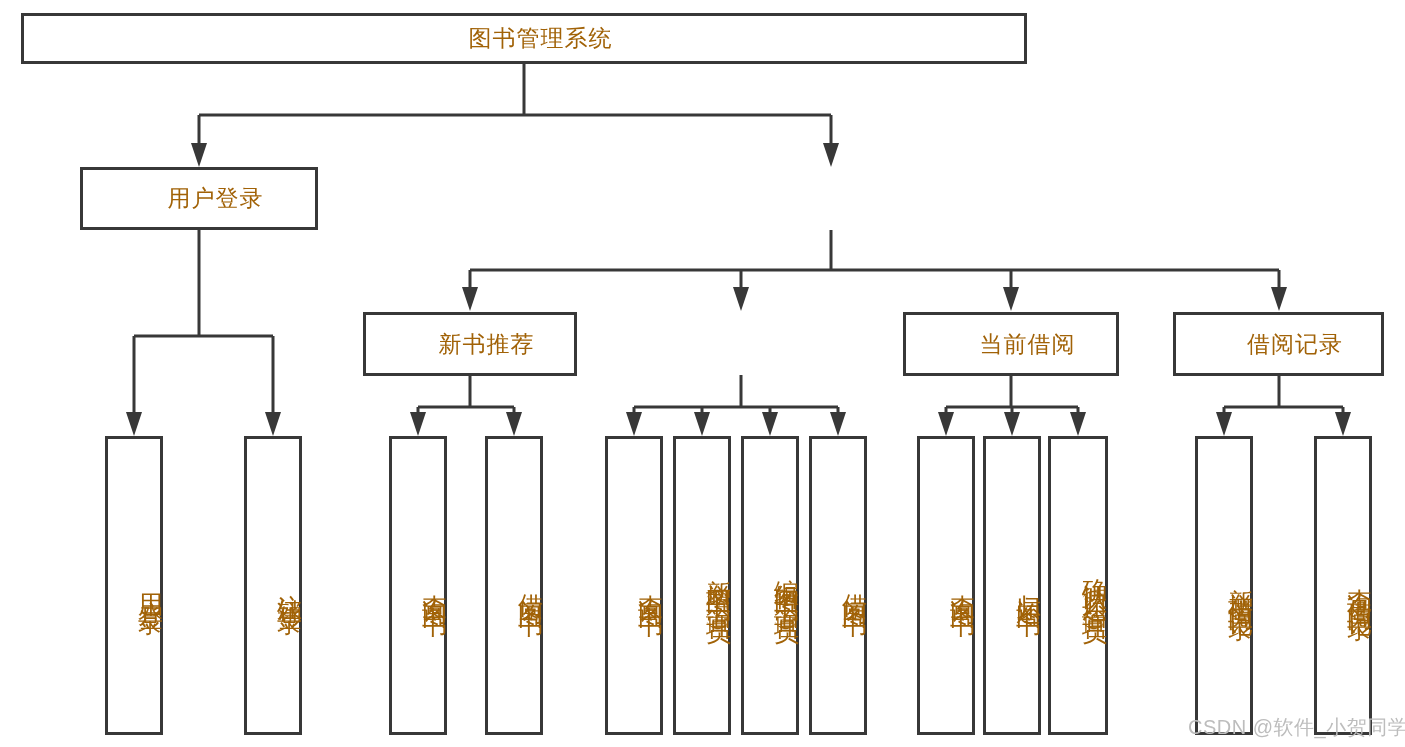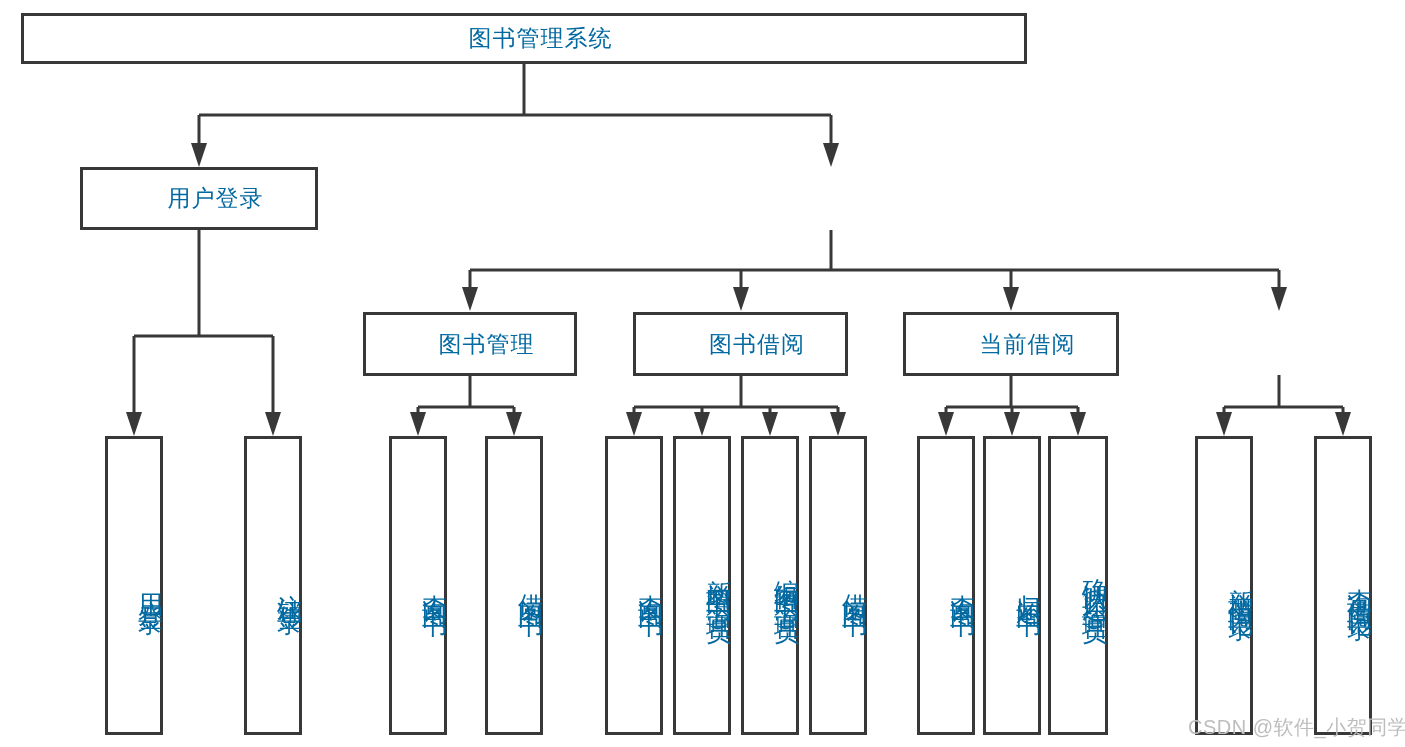--- a/index.html
+++ b/index.html
@@ -3,21 +3,21 @@
 <meta charset="utf-8">
 <style>
   html,body{margin:0;padding:0;background:#ffffff;}
   #stage{
     position:relative;width:1405px;height:747px;background:#ffffff;overflow:hidden;
     font-family:"Liberation Sans","DejaVu Sans",sans-serif;
   }
   #wires{position:absolute;left:0;top:0;}
   .node{
     position:absolute;box-sizing:border-box;background:#ffffff;
-    border:3px solid #383838;color:#0369a1;
+    border:3px solid #383838;color:#a16207;
     display:flex;align-items:center;justify-content:center;
     font-size:23px;letter-spacing:1px;white-space:nowrap;padding-left:33px;
   }
   .vnode{
     writing-mode:vertical-rl;
     font-size:25px;letter-spacing:6px;line-height:1;
     white-space:normal;
   }
   #watermark{
     position:absolute;left:1188px;top:714px;width:210px;
@@ -58,23 +58,23 @@
       <polygon points="1070,412 1086,412 1078,436"></polygon>
       <polygon points="1216,412 1232,412 1224,436"></polygon>
       <polygon points="1335,412 1351,412 1343,436"></polygon>
     </g>
   </svg>
 
   <div class="node" style="left:21px;top:13px;width:1006px;height:51px;">图书管理系统</div>
 
   <div class="node" style="left:80px;top:167px;width:238px;height:63px;">用户登录</div>
 
-  <div class="node" style="left:363px;top:312px;width:214px;height:64px;">图书管理</div>
-  <div class="node" style="left:633px;top:312px;width:215px;height:64px;">图书借阅</div>
+  <div class="node" style="left:363px;top:312px;width:214px;height:64px;">新书推荐</div>
   <div class="node" style="left:903px;top:312px;width:216px;height:64px;text-align:center;">当前借阅</div>
+  <div class="node" style="left:1173px;top:312px;width:211px;height:64px;">借阅记录</div>
 
   <div class="node vnode" style="left:105px;top:436px;width:58px;height:299px;">用户登录</div>
   <div class="node vnode" style="left:244px;top:436px;width:58px;height:299px;">注销登录</div>
 
   <div class="node vnode" style="left:389px;top:436px;width:58px;height:299px;">查询图书</div>
   <div class="node vnode" style="left:485px;top:436px;width:58px;height:299px;">借阅图书</div>
 
   <div class="node vnode" style="left:605px;top:436px;width:58px;height:299px;">查询图书</div>
   <div class="node vnode" style="left:673px;top:436px;width:58px;height:299px;">新增图书（管理员）</div>
   <div class="node vnode" style="left:741px;top:436px;width:58px;height:299px;">编辑图书（管理员）</div>

